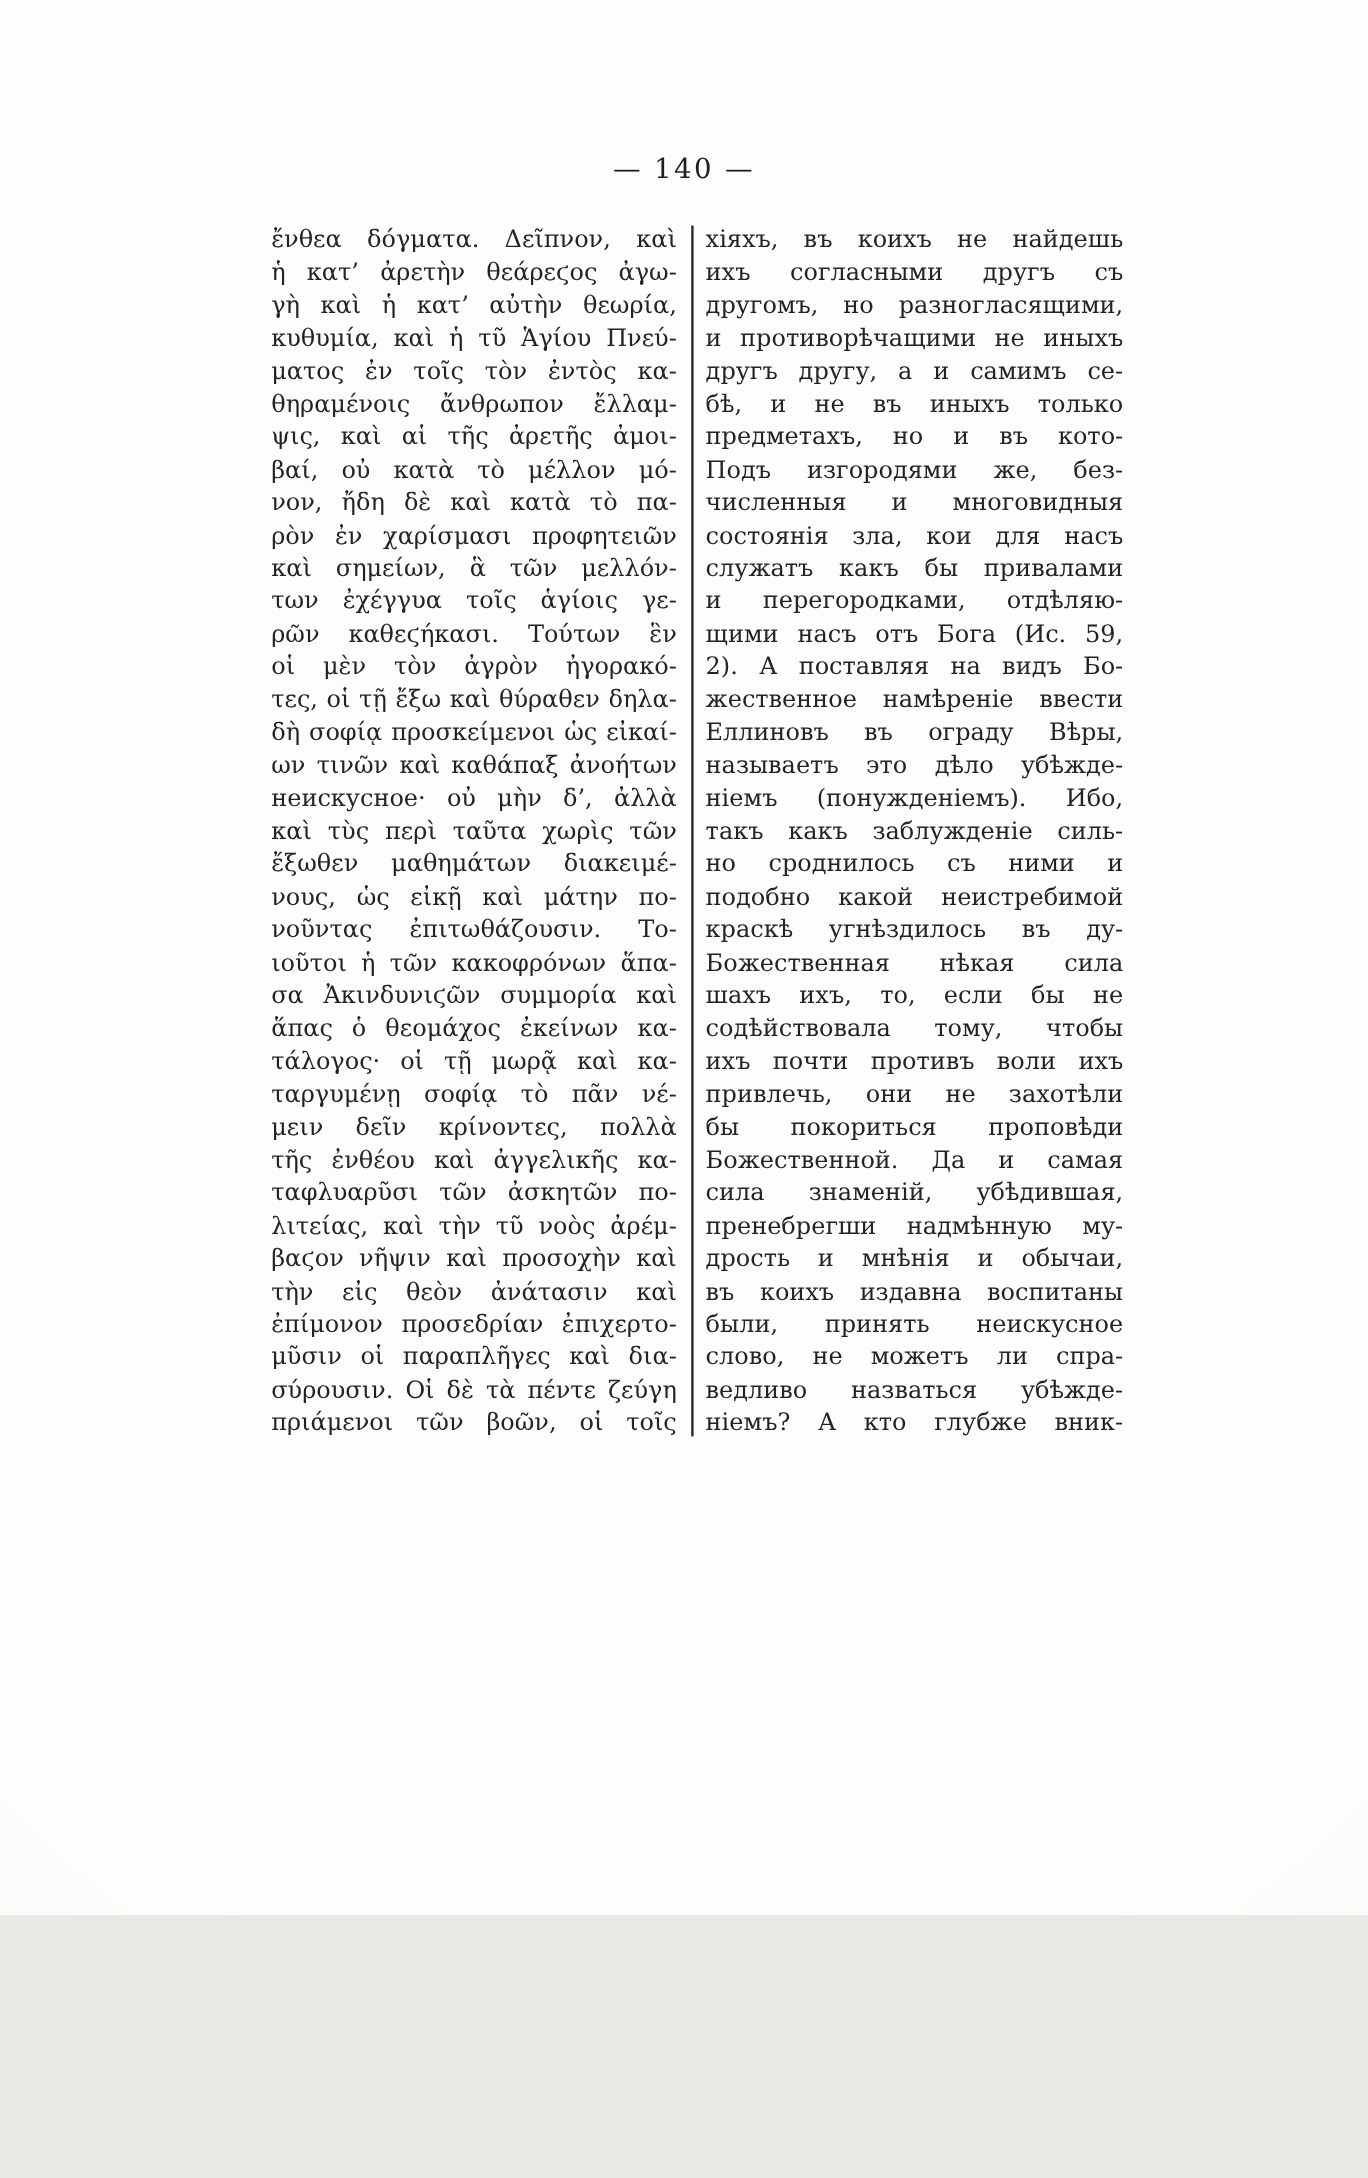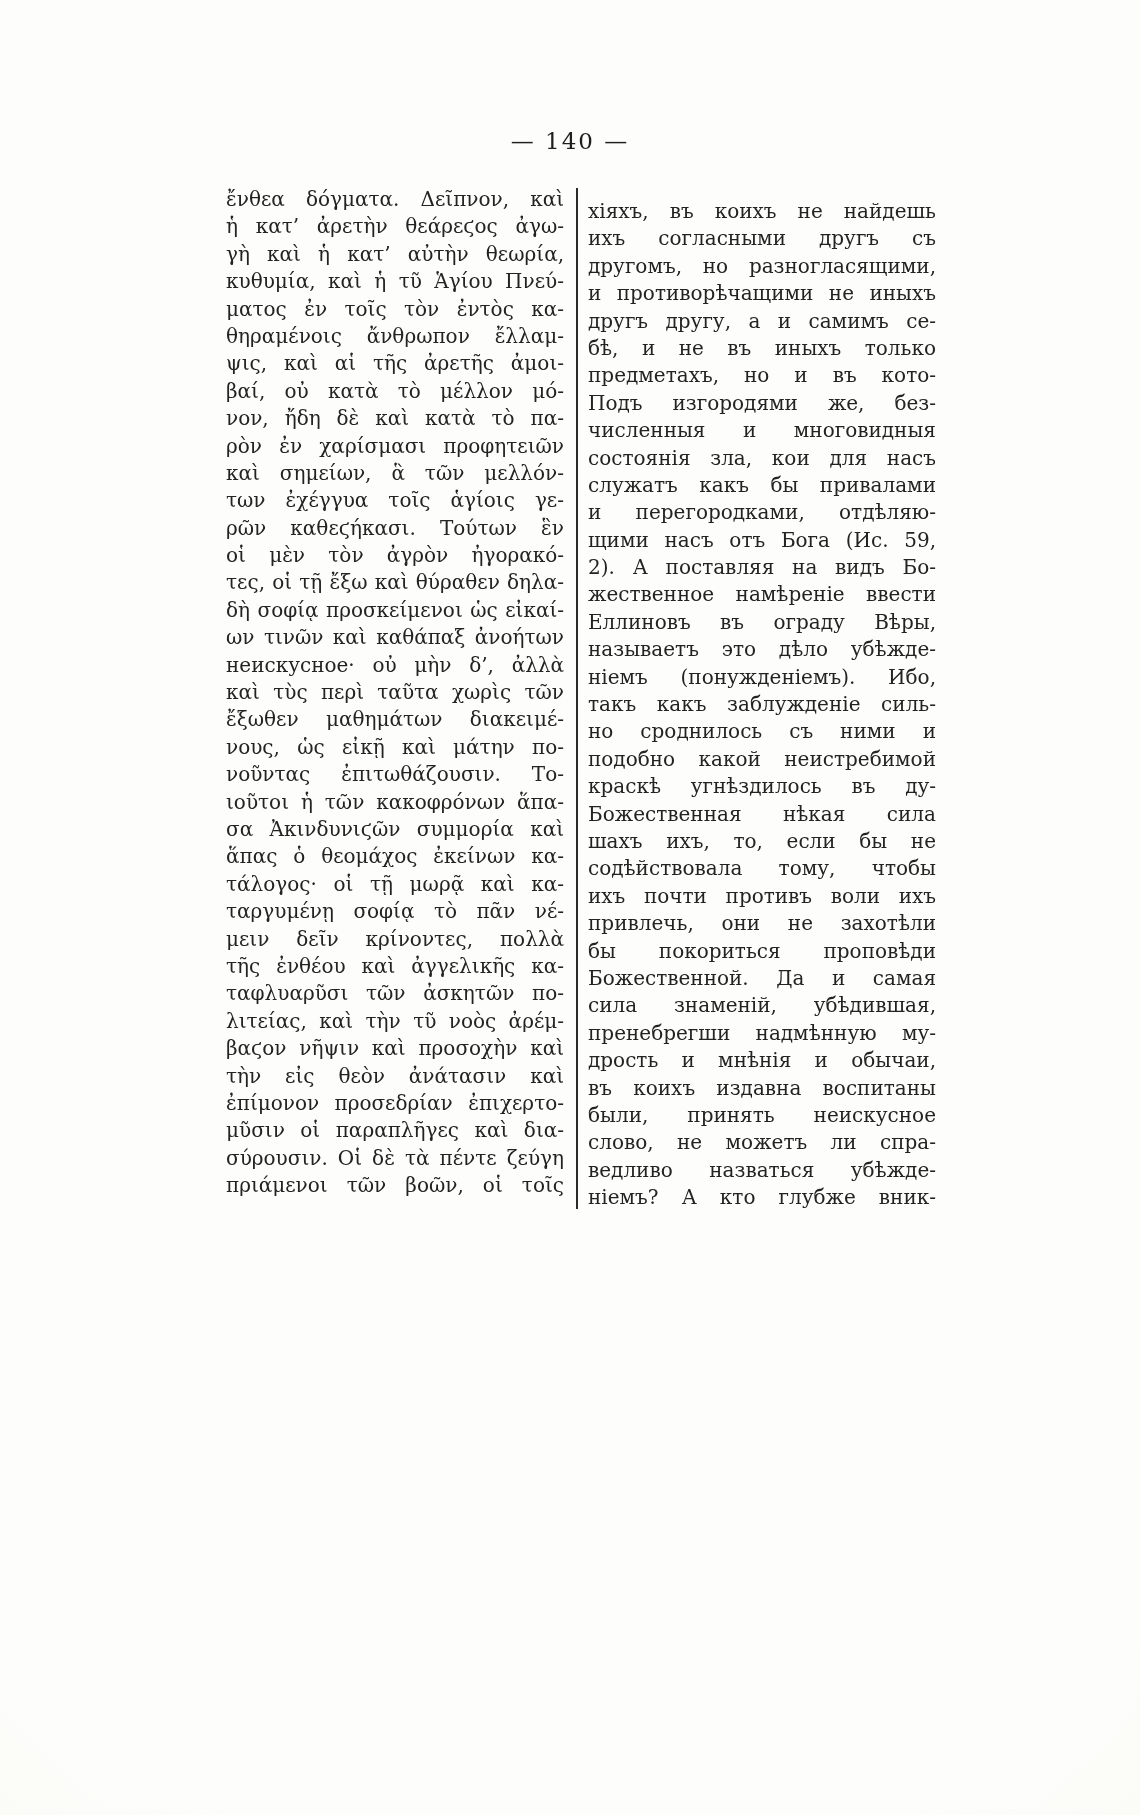--- a/index.html
+++ b/index.html
@@ -3,21 +3,21 @@
 <meta charset="utf-8">
 <style>
   html, body {
     margin: 0;
     padding: 0;
     background: #e9e9e6;
   }
   .page {
     position: relative;
     width: 1140px;
-    height: 1815px;
+    height: 1596px;
     margin: 0 auto;
     background:
       radial-gradient(ellipse 120% 100% at 50% 45%, #fdfdfb 60%, #f6f6f2 92%, #efefeb 100%);
     font-family: "DejaVu Serif", "Liberation Serif", serif;
     color: #232323;
     overflow: hidden;
   }
   .page-number {
     position: absolute;
     top: 128px;
@@ -33,21 +33,21 @@
     top: 186px;
     left: 226px;
     display: flex;
     align-items: stretch;
   }
   .column {
     font-size: 20px;
     line-height: 27.4px;
   }
   .column-left  { width: 338px; }
-  .column-right { width: 348px; margin-top: 12px; }
+  .column-right { width: 348px; }
   .divider {
     width: 2px;
     background: #2b2b2b;
     margin: 2px 10px 2px 12px;
   }
   .text-line {
     text-align: justify;
     text-align-last: justify;
     white-space: nowrap;
   }

